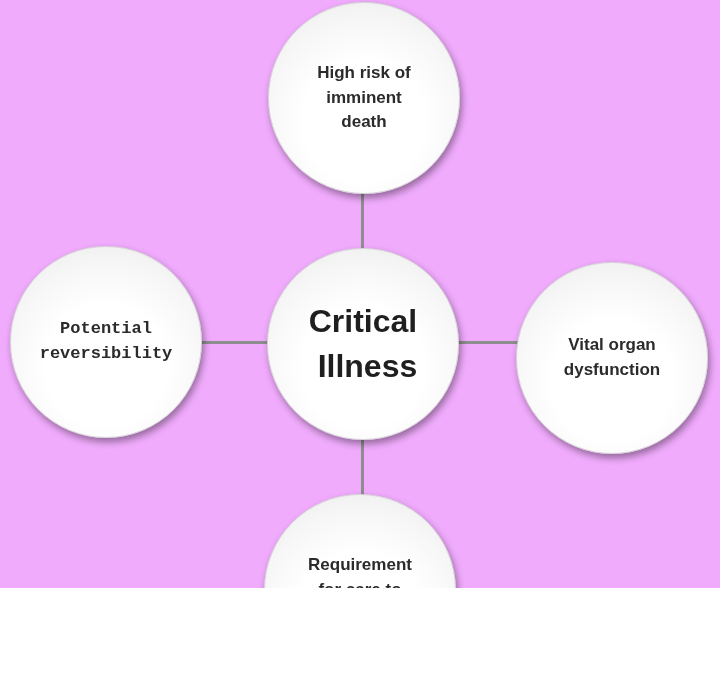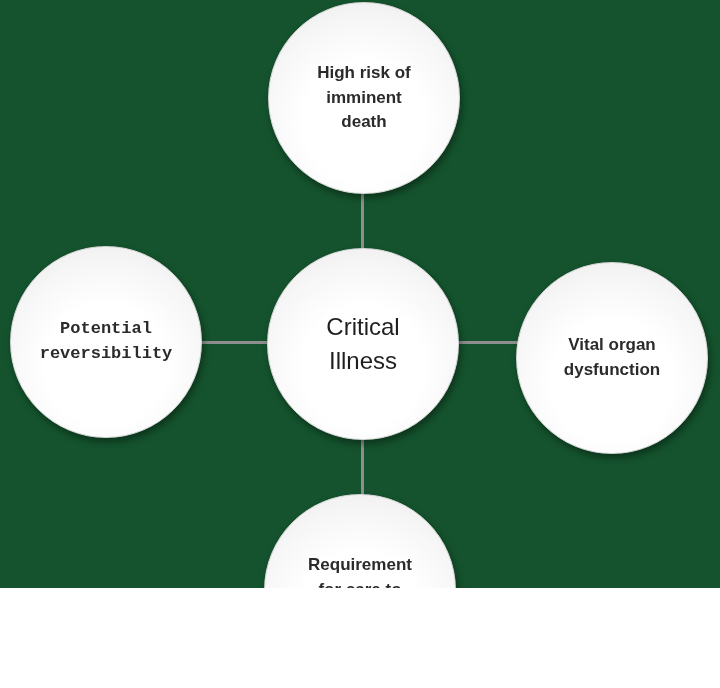--- a/index.html
+++ b/index.html
@@ -5,21 +5,21 @@
   html, body {
     margin: 0;
     padding: 0;
     background: #ffffff;
     font-family: "Liberation Sans", "DejaVu Sans", sans-serif;
   }
   .canvas {
     position: relative;
     width: 720px;
     height: 588px;
-    background: #14532d;
+    background: #f0abfc;
     overflow: hidden;
   }
   .connector {
     position: absolute;
     background: #8e8e8e;
     z-index: 1;
   }
   .connector.vertical {
     left: 361px;
     top: 98px;
@@ -49,23 +49,24 @@
   }
   .node .label {
     white-space: pre-line;
     color: #2b2b2b;
     font-size: 17px;
     font-weight: 700;
     line-height: 1.45;
   }
   .node.center .label {
     color: #1f1f1f;
-    font-size: 24px;
-    font-weight: 400;
+    font-size: 32px;
+    font-weight: 700;
     line-height: 1.42;
+    text-align: right;
   }
   .node.top    { left: 268px; top: 2px;   }
   .node.left   { left: 10px;  top: 246px; font-family: Liberation Mono, monospace; }
   .node.center { left: 267px; top: 248px; }
   .node.right  { left: 516px; top: 262px; }
   .node.bottom { left: 264px; top: 494px; }
 </style>
 </head>
 <body>
 

